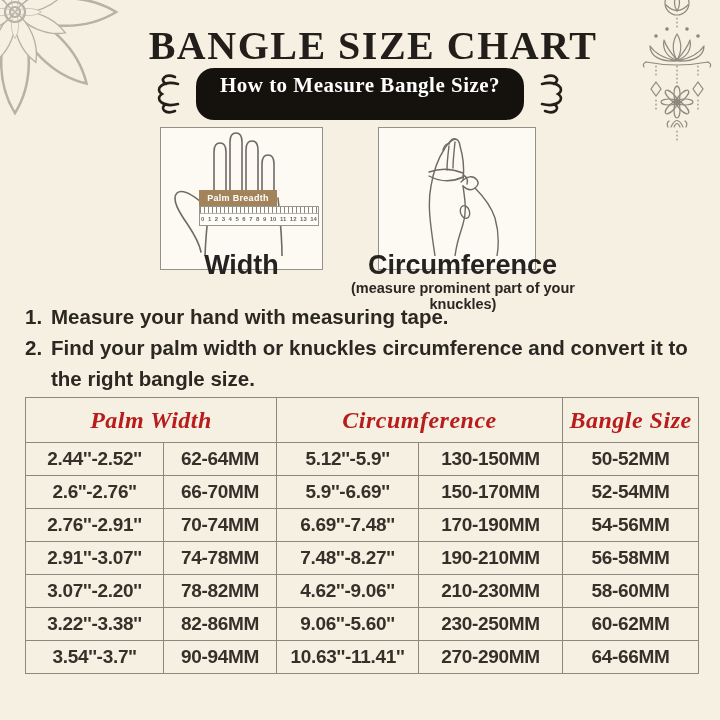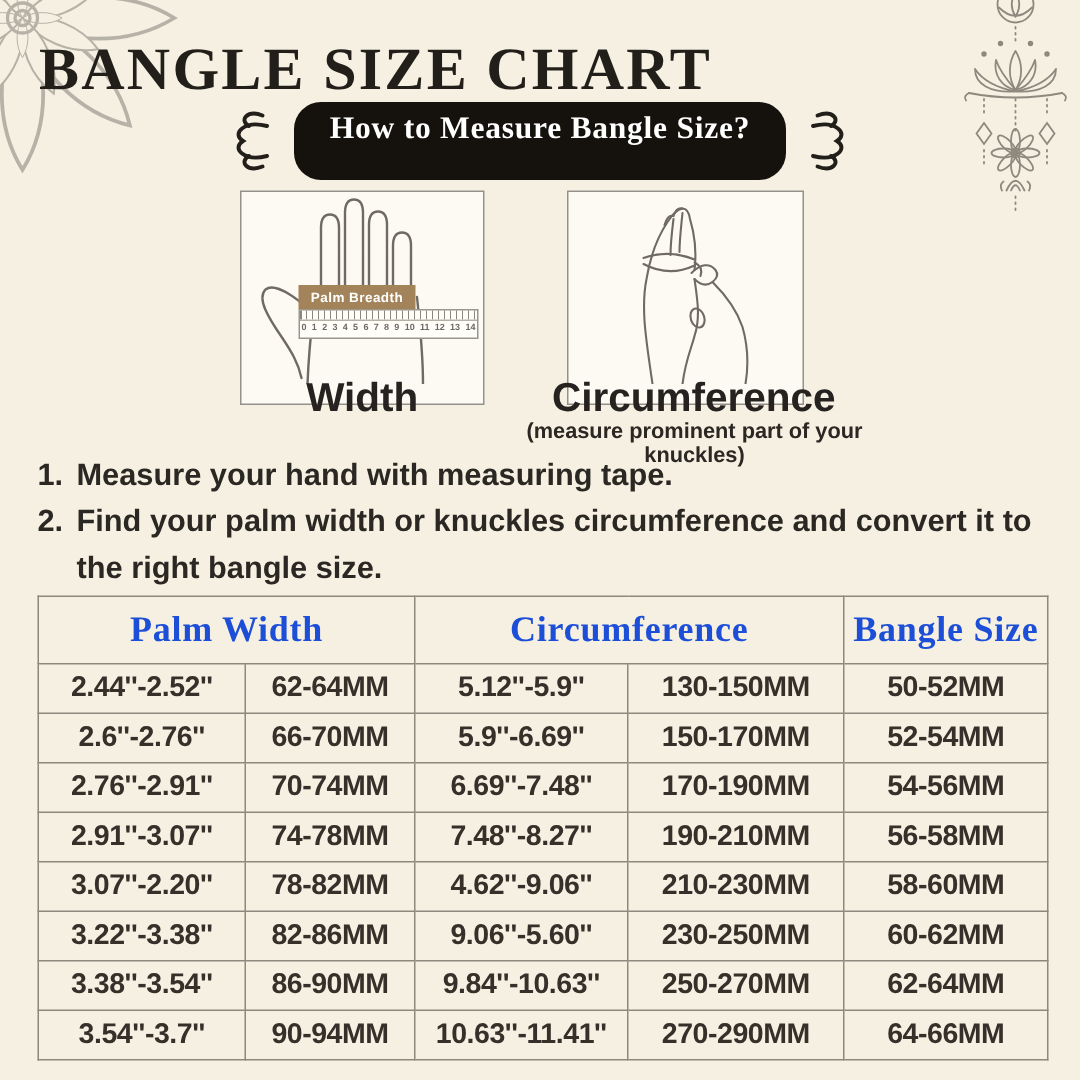--- a/index.html
+++ b/index.html
@@ -25,20 +25,21 @@
   }
   svg{display:block;}
   
   .mandala{position:absolute;left:-115px;top:-118px;width:260px;height:260px;overflow:visible;}
   .lotus-hanger{position:absolute;left:610px;top:0;width:110px;height:150px;overflow:visible;}
   .flourish{width:32px;height:44px;}
   .flourish.mirror{transform:scaleX(-1);}
   
   .title{
     position:absolute;left:0;top:22px;width:720px;
+    text-align:center;
     font-family:"Liberation Serif",serif;
     font-weight:bold;font-size:40px;letter-spacing:1.5px;
     color:var(--text_dark);
     padding-left:26px;
   }
   .badge-row{
     position:absolute;left:0;top:72px;width:720px;height:44px;
     display:flex;align-items:center;justify-content:center;gap:13px;
   }
   .badge{
@@ -88,21 +89,21 @@
   table.size-table{
     position:absolute;left:25px;top:397px;width:673px;
     border-collapse:collapse;table-layout:fixed;
   }
   .size-table th,.size-table td{
     border:1.5px solid var(--table_border);
     text-align:center;vertical-align:middle;
   }
   .size-table thead th{
     height:45px;font-family:"Liberation Serif",serif;
-    font-size:24px;font-weight:bold;color:#1d4ed8;letter-spacing:.5px;
+    font-size:24px;font-weight:bold;color:#b91c1c;letter-spacing:.5px;font-style:italic;
   }
   .size-table tbody td{
     height:33px;font-size:19px;font-weight:bold;color:#35312a;letter-spacing:-.3px;
   }
 </style>
 </head>
 <body>
 
 <svg class="mandala" viewBox="0 0 260 260" aria-hidden="true">
   <defs>
@@ -322,27 +323,20 @@
         <td>58-60MM</td>
       </tr>
       <tr>
         <td>3.22''-3.38''</td>
         <td>82-86MM</td>
         <td>9.06''-5.60''</td>
         <td>230-250MM</td>
         <td>60-62MM</td>
       </tr>
       <tr>
-        <td>3.38''-3.54''</td>
-        <td>86-90MM</td>
-        <td>9.84''-10.63''</td>
-        <td>250-270MM</td>
-        <td>62-64MM</td>
-      </tr>
-      <tr>
         <td>3.54''-3.7''</td>
         <td>90-94MM</td>
         <td>10.63''-11.41''</td>
         <td>270-290MM</td>
         <td>64-66MM</td>
       </tr>
     </tbody>
 </table>
 
 </body></html>

